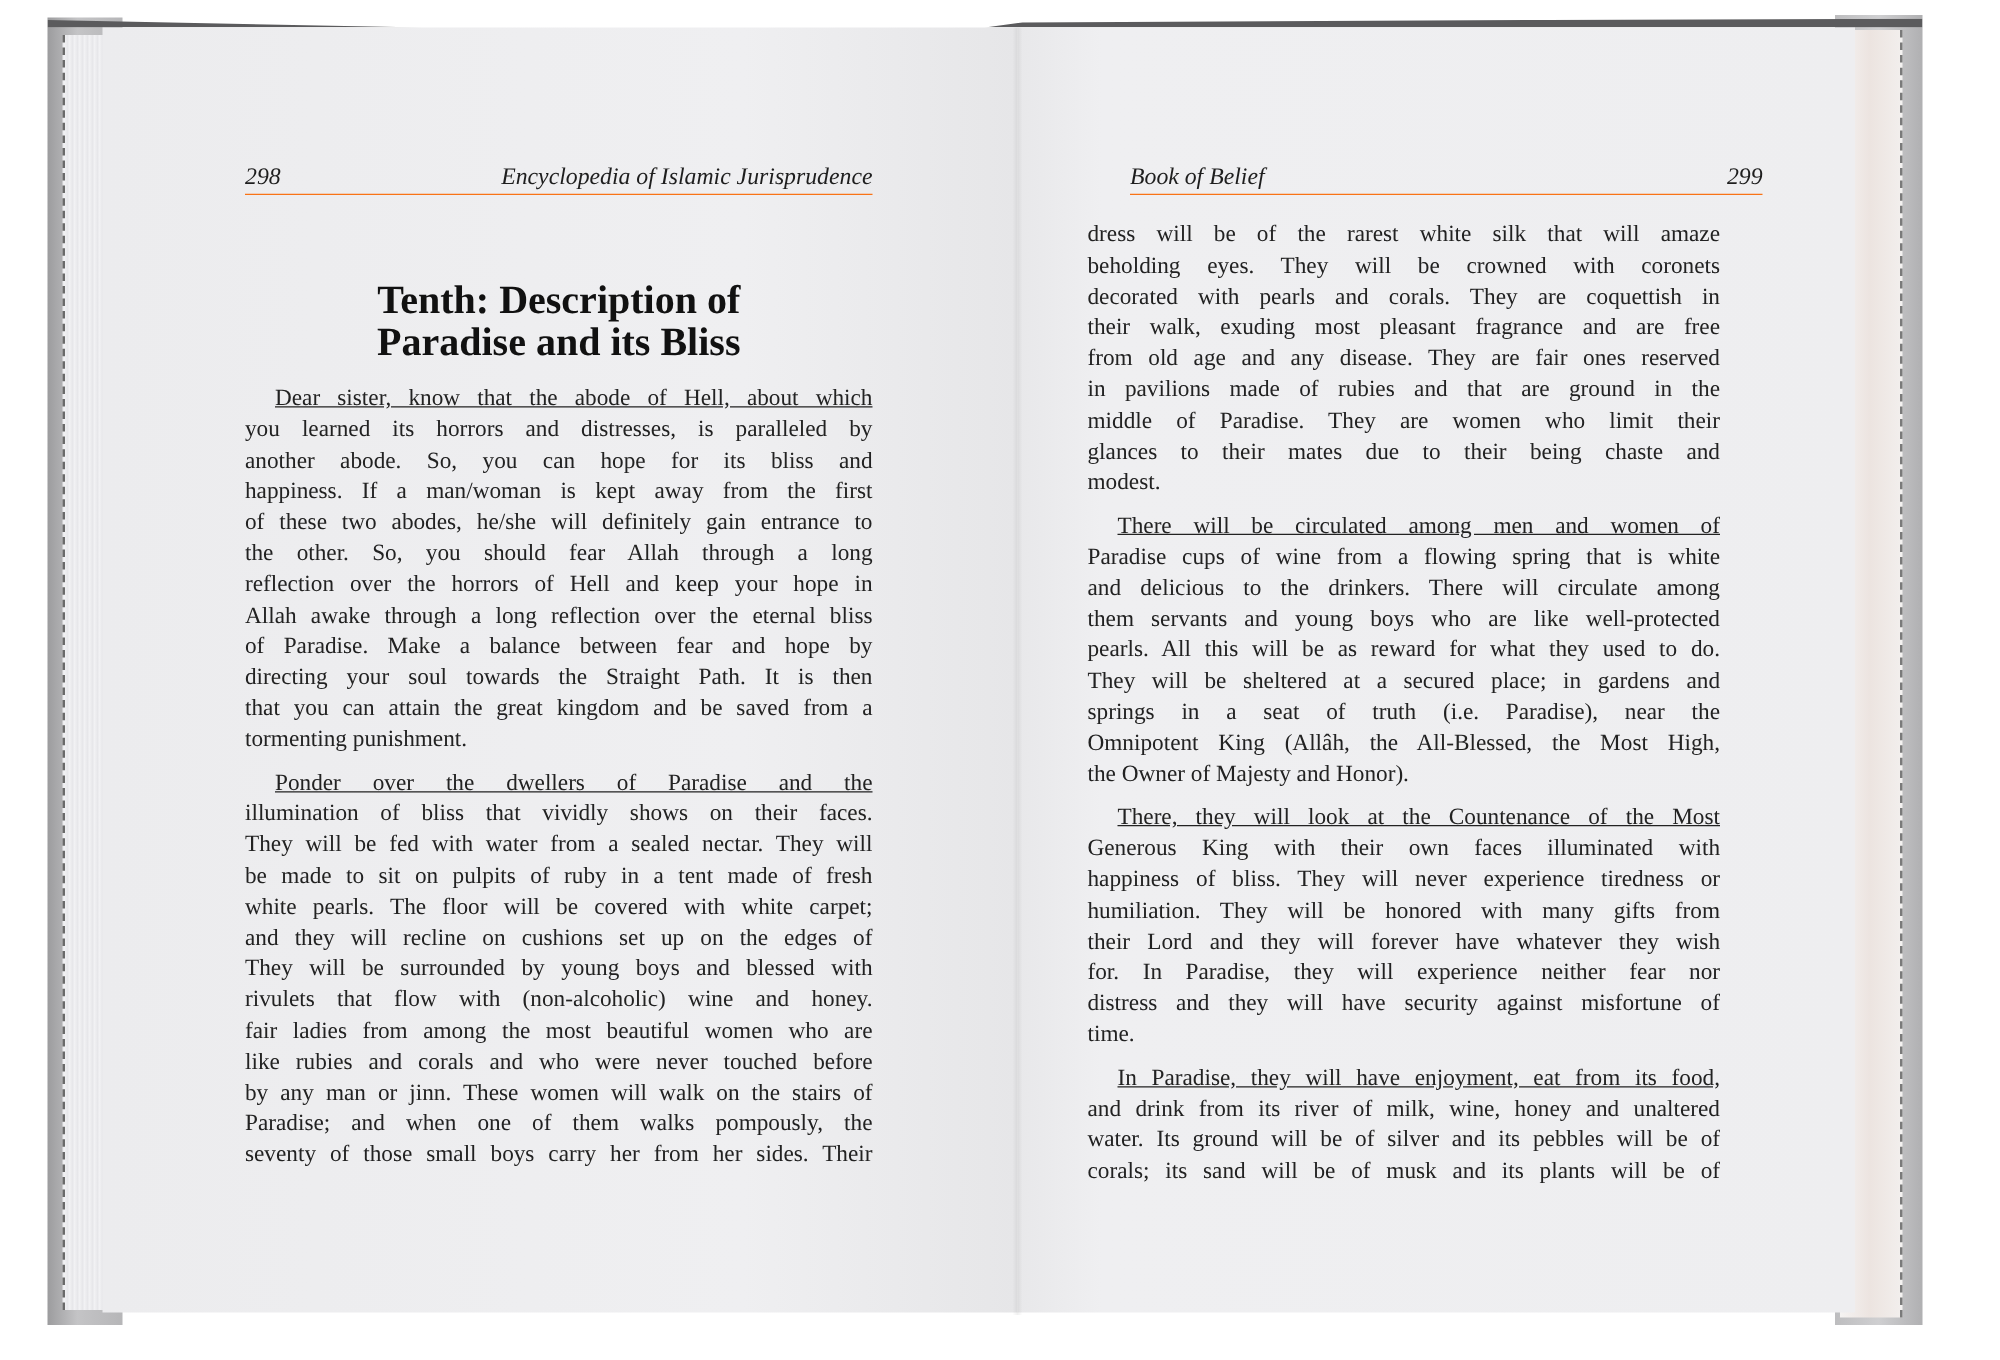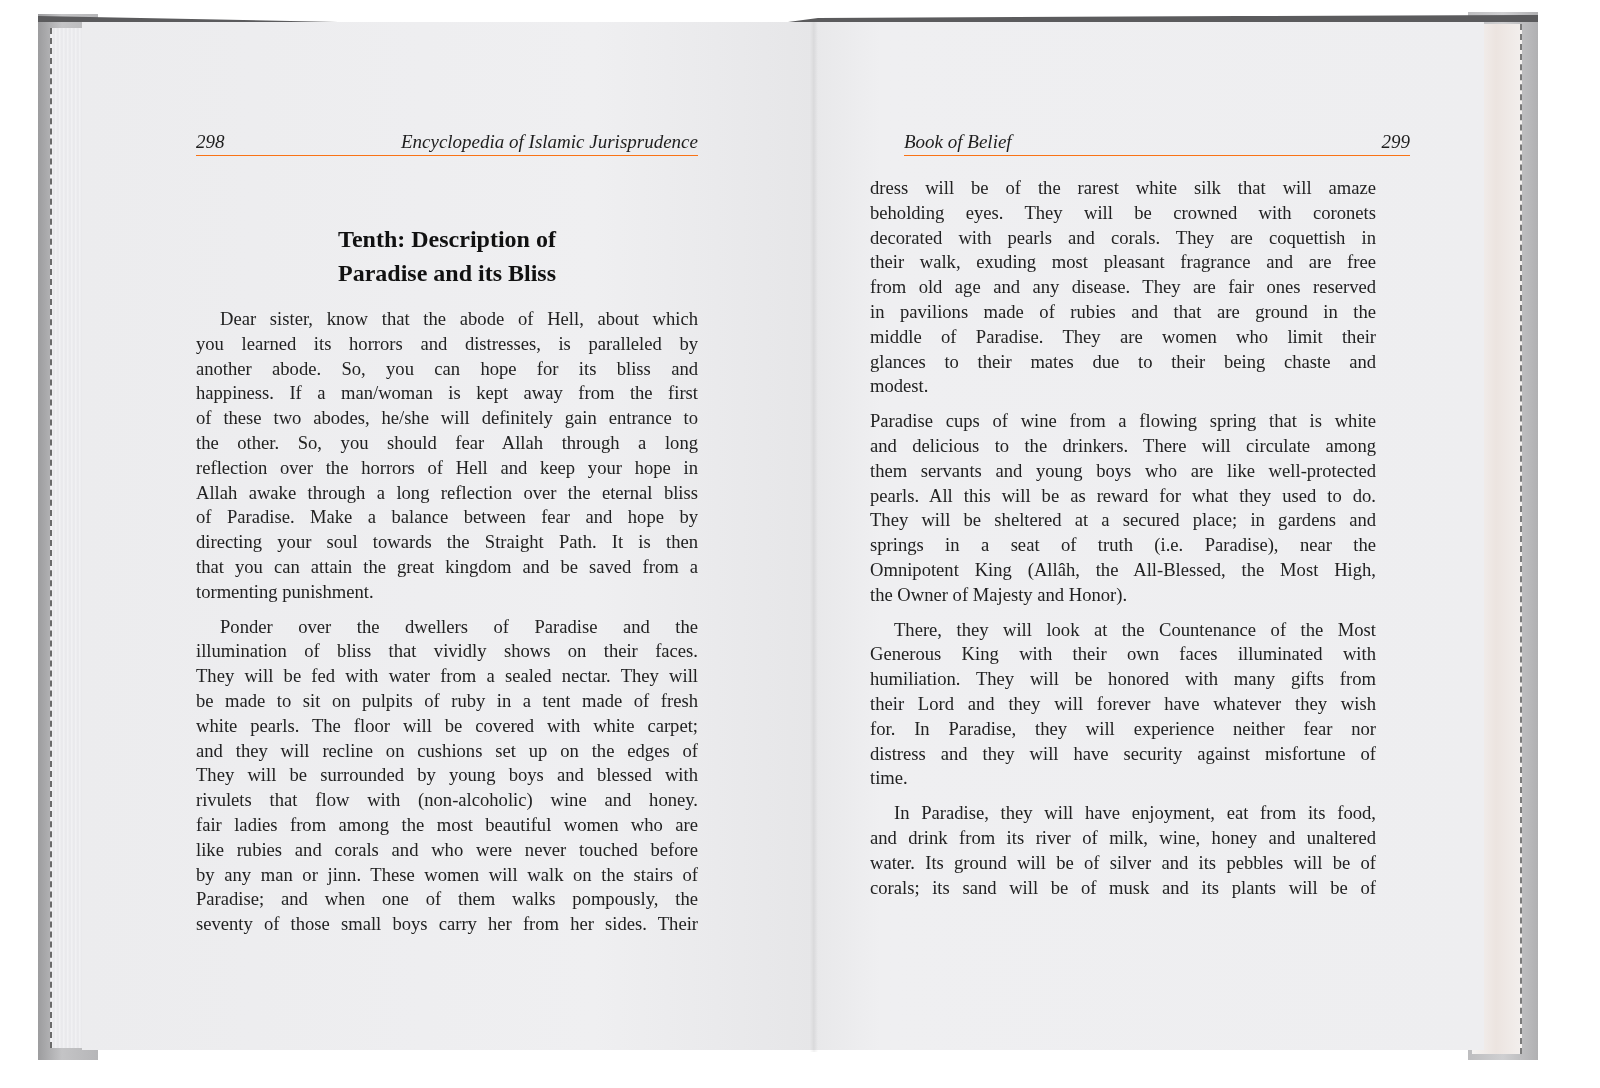--- a/index.html
+++ b/index.html
@@ -55,32 +55,32 @@
     font-size: 19px; font-style: italic;
     display: flex; justify-content: space-between; align-items: flex-end;
     padding-bottom: 2px; box-sizing: border-box;
   }
   .header.left { left: 196px; width: 502px; }
   .header.right { left: 904px; width: 506px; }
   .pgnum { font-style: italic; }
 
   .chapter-title {
     position: absolute; left: 196px; top: 222px; width: 502px;
-    text-align: center; font-weight: bold; font-size: 24px; line-height: 34px;
+    text-align: center; font-weight: bold; font-size: 32px; line-height: 34px;
     color: #111;
   }
   .text-block {
     position: absolute; font-size: 18.6px; line-height: 24.8px;
     text-align: justify; color: #222;
   }
   .text-block.left { left: 196px; top: 307px; width: 502px; }
   .text-block.right { left: 870px; top: 176px; width: 506px; }
   .line { display: block; text-align: justify; text-align-last: justify; white-space: nowrap; }
   .line.last { text-align-last: left; }
-  .line.indent { padding-left: 24px; }
+  .line.indent { padding-left: 24px; text-decoration: underline; }
   .para { margin-bottom: 10px; }
 </style>
 </head>
 <body>
 
 <div class="book">
   <div class="cover-left"></div>
   <div class="cover-right"></div>
   <div class="cover-top"></div>
   <div class="page-edges-left"></div>
@@ -143,32 +143,34 @@
     <span class="line">beholding eyes. They will be crowned with coronets</span>
     <span class="line">decorated with pearls and corals. They are coquettish in</span>
     <span class="line">their walk, exuding most pleasant fragrance and are free</span>
     <span class="line">from old age and any disease. They are fair ones reserved</span>
     <span class="line">in pavilions made of rubies and that are ground in the</span>
     <span class="line">middle of Paradise. They are women who limit their</span>
     <span class="line">glances to their mates due to their being chaste and</span>
     <span class="line last">modest.</span>
   </div>
   <div class="para">
+    <span class="line indent">There will be circulated among men and women of</span>
     <span class="line">Paradise cups of wine from a flowing spring that is white</span>
     <span class="line">and delicious to the drinkers. There will circulate among</span>
     <span class="line">them servants and young boys who are like well-protected</span>
     <span class="line">pearls. All this will be as reward for what they used to do.</span>
     <span class="line">They will be sheltered at a secured place; in gardens and</span>
     <span class="line">springs in a seat of truth (i.e. Paradise), near the</span>
     <span class="line">Omnipotent King (Allâh, the All-Blessed, the Most High,</span>
     <span class="line last">the Owner of Majesty and Honor).</span>
   </div>
   <div class="para">
     <span class="line indent">There, they will look at the Countenance of the Most</span>
     <span class="line">Generous King with their own faces illuminated with</span>
+    <span class="line">happiness of bliss. They will never experience tiredness or</span>
     <span class="line">humiliation. They will be honored with many gifts from</span>
     <span class="line">their Lord and they will forever have whatever they wish</span>
     <span class="line">for. In Paradise, they will experience neither fear nor</span>
     <span class="line">distress and they will have security against misfortune of</span>
     <span class="line last">time.</span>
   </div>
   <div class="para">
     <span class="line indent">In Paradise, they will have enjoyment, eat from its food,</span>
     <span class="line">and drink from its river of milk, wine, honey and unaltered</span>
     <span class="line">water. Its ground will be of silver and its pebbles will be of</span>

